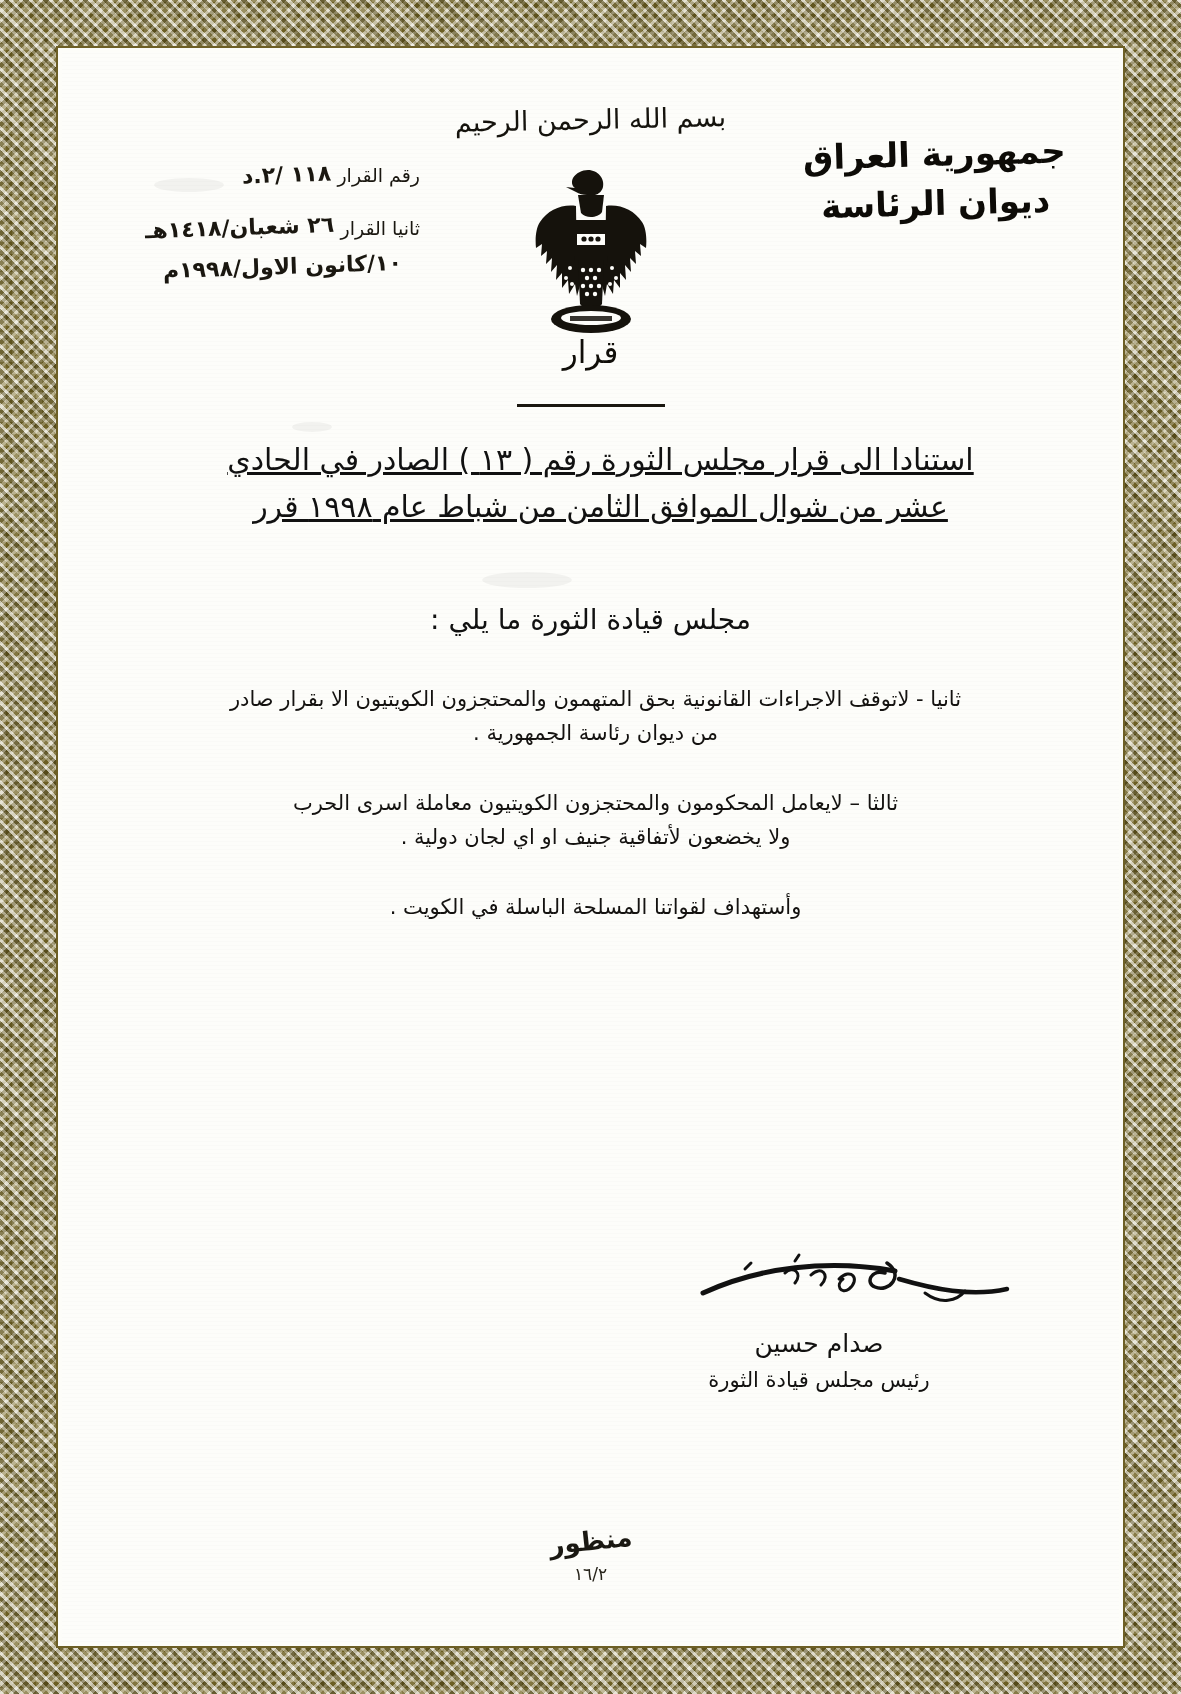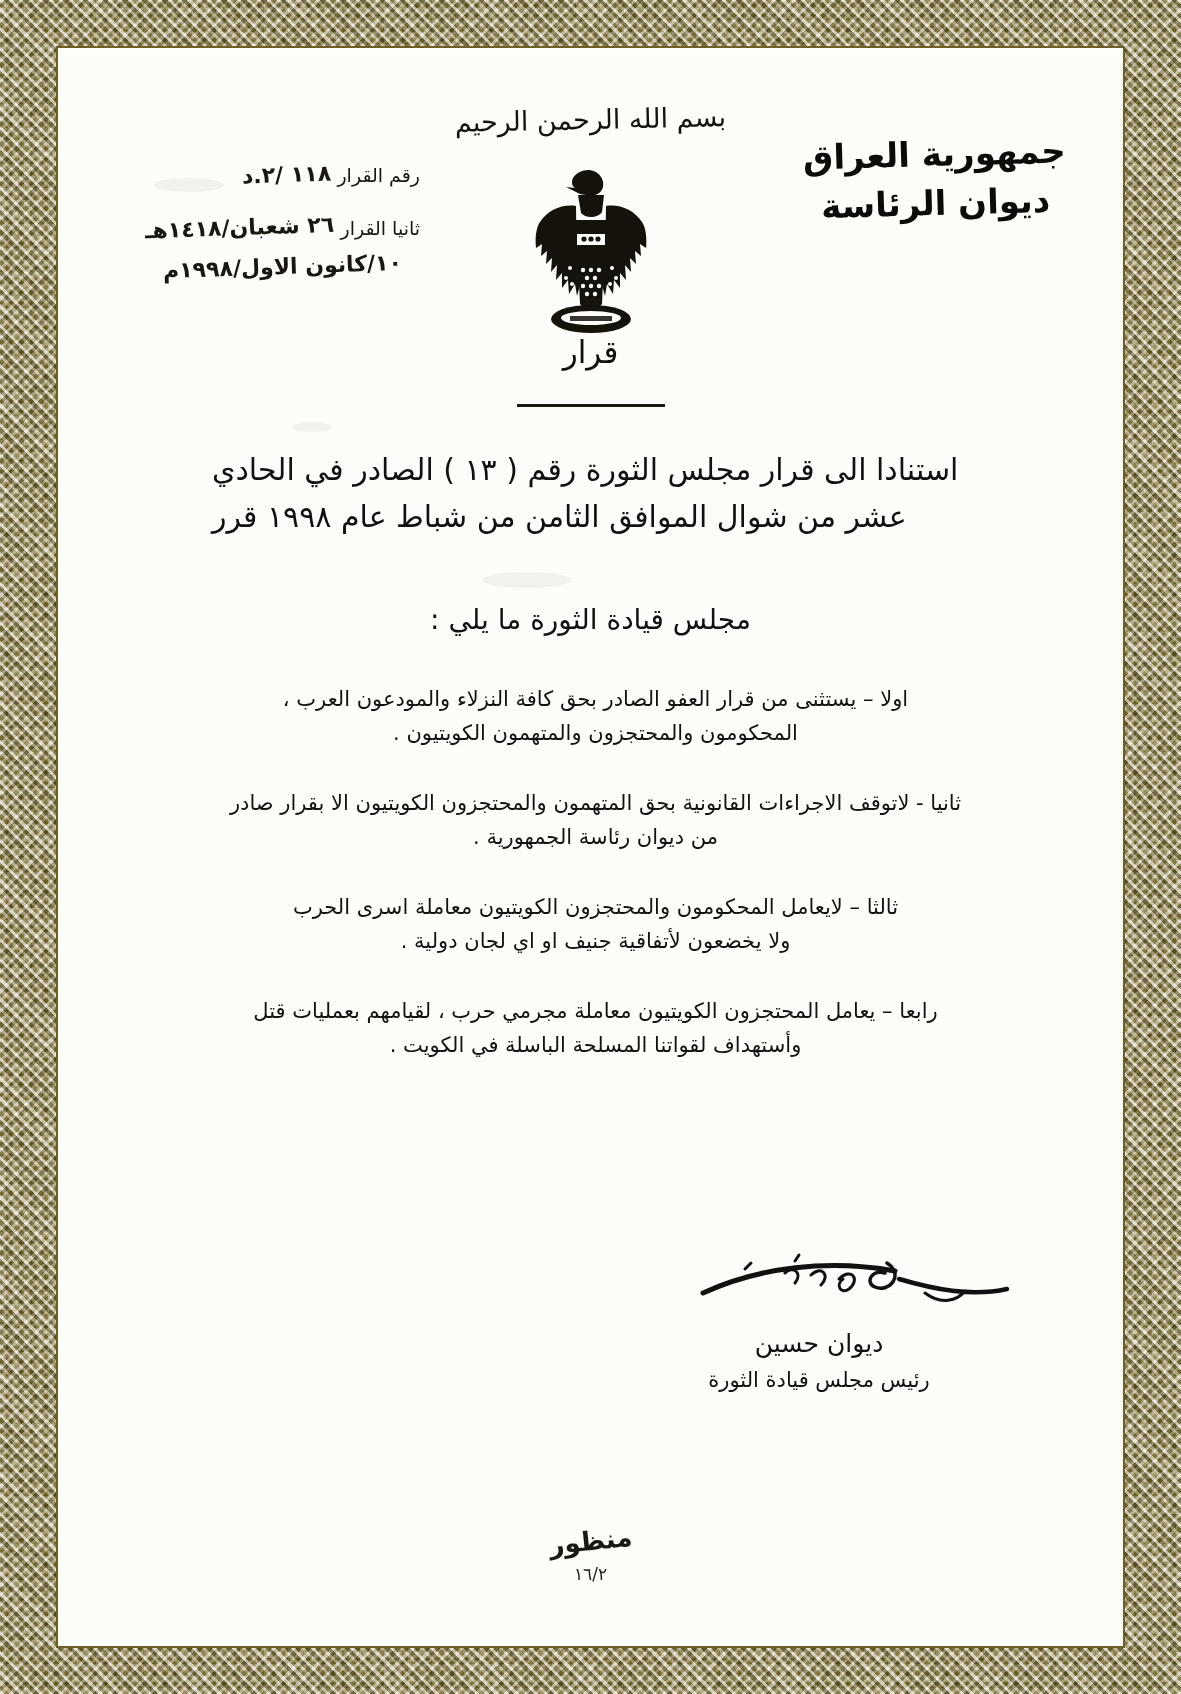--- a/index.html
+++ b/index.html
@@ -132,28 +132,29 @@
     top: 352px;
     left: 0; right: 0;
     margin: 0 auto;
     width: 148px;
     border-top: 3px solid #1a1710;
   }
 
   
   .intro {
     position: absolute;
-    top: 394px;
+    top: 384px;
     left: 150px;
     right: 130px;
     direction: rtl;
-    text-align: left;
+    text-align: center;
     font-size: 30px;
     line-height: 1.58;
     color: #111;
+    text-decoration: underline;
   }
   .council-line {
     position: absolute;
     top: 530px;
     left: 0; right: 0;
     text-align: center;
     direction: rtl;
     font-size: 28px;
     color: #111;
     margin-top: 21px;
@@ -314,54 +315,49 @@
 
     <div class="decree-title">قرار</div>
     <div class="rule"></div>
 
     <div class="intro">استنادا الى قرار مجلس الثورة رقم ( ١٣ ) الصادر في الحادي عشر من شوال الموافق  الثامن من شباط  عام ١٩٩٨ قرر</div>
 
     <div class="council-line">مجلس قيادة الثورة ما يلي :</div>
 
     <div class="clauses">
       <div class="clause">
-        <span class="ln">اولا – يستثنى من قرار العفو الصادر بحق كافة النزلاء والمودعون    العرب ،</span>
-        <span class="ln">المحكومون والمحتجزون والمتهمون الكويتيون  .</span>
-      </div>
-      <div class="clause">
         <span class="ln">ثانيا - لاتوقف الاجراءات القانونية بحق المتهمون والمحتجزون الكويتيون الا بقرار صادر</span>
         <span class="ln">من ديوان رئاسة الجمهورية  .</span>
       </div>
       <div class="clause">
         <span class="ln">ثالثا – لايعامل المحكومون والمحتجزون الكويتيون معاملة اسرى الحرب</span>
         <span class="ln">ولا يخضعون لأتفاقية جنيف او اي لجان دولية  .</span>
       </div>
       <div class="clause">
-        <span class="ln">رابعا – يعامل المحتجزون الكويتيون معاملة مجرمي حرب ، لقيامهم بعمليات  قتل</span>
         <span class="ln">وأستهداف لقواتنا المسلحة الباسلة في الكويت  .</span>
       </div>
     </div>
 
     <div class="signature-block">
       <div class="sig-scribble">
         <svg width="330" height="78" viewBox="0 0 330 78" aria-hidden="true">
           <g stroke="#111" fill="none" stroke-linecap="round" stroke-linejoin="round">
             <path d="M14 44 C70 18 140 10 206 22" stroke-width="5"></path>
             <path d="M198 14 C216 26 200 44 186 38 C176 34 182 20 196 24" stroke-width="3.5"></path>
             <path d="M150 30 C162 18 172 30 160 40 C152 46 146 36 154 30" stroke-width="3"></path>
             <path d="M122 26 C132 16 142 26 132 36" stroke-width="3"></path>
             <path d="M96 24 C104 16 114 24 106 34" stroke-width="3"></path>
             <path d="M210 30 C244 40 282 48 318 40" stroke-width="4.5"></path>
             <path d="M236 44 C252 56 268 52 276 42" stroke-width="3"></path>
             <path d="M56 20 L62 14" stroke-width="3"></path>
             <path d="M106 12 L110 6" stroke-width="3"></path>
           </g>
         </svg>
       </div>
-      <div class="sig-name">ديوان حسين</div>
+      <div class="sig-name">صدام حسين</div>
       <div class="sig-title">رئيس مجلس قيادة الثورة</div>
     </div>
 
     <div class="footer-mark">
       <span class="glyph">منظور</span>
       <span class="num">١٦/٢</span>
     </div>
 
   </div>
 </div>

